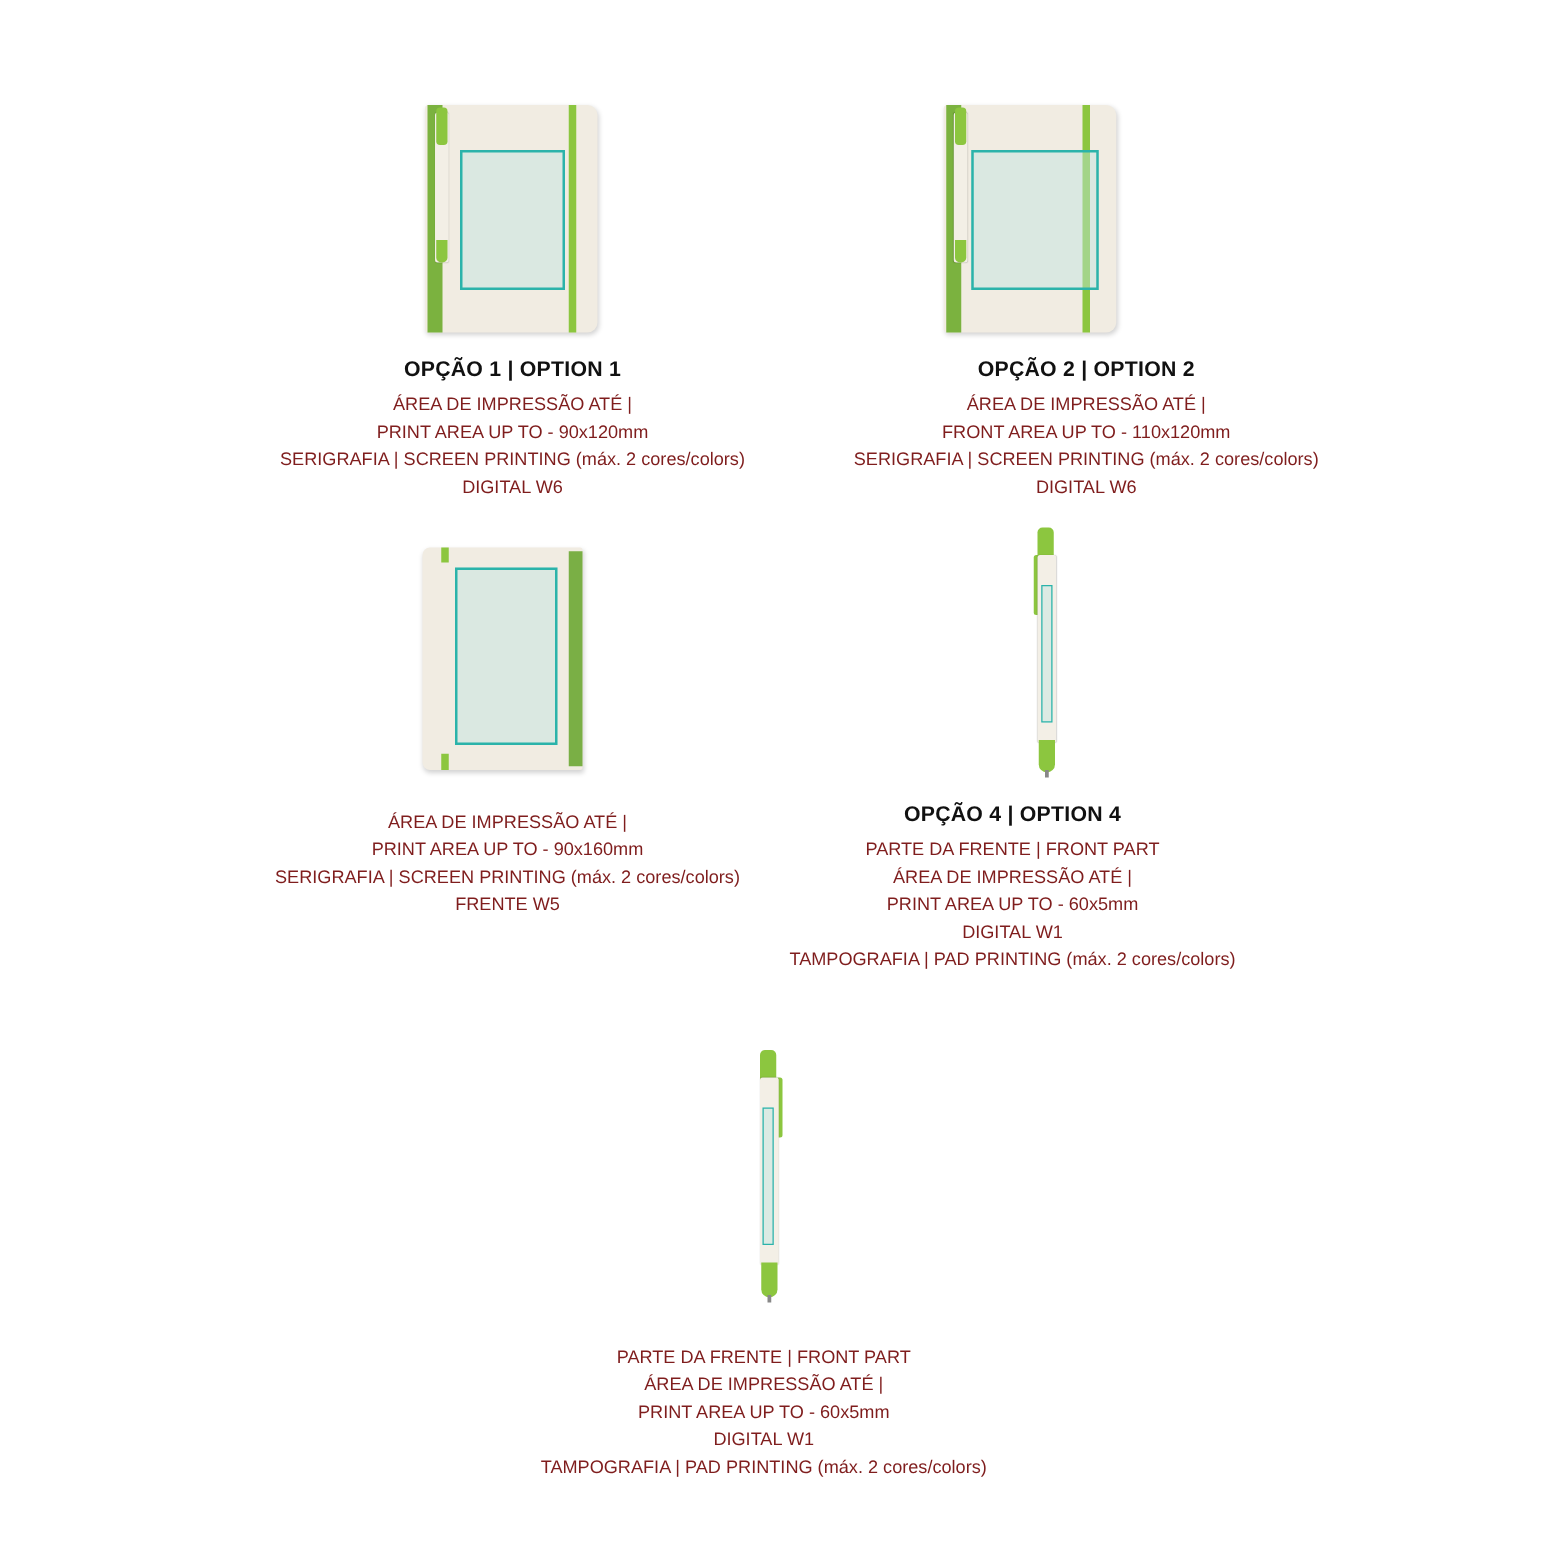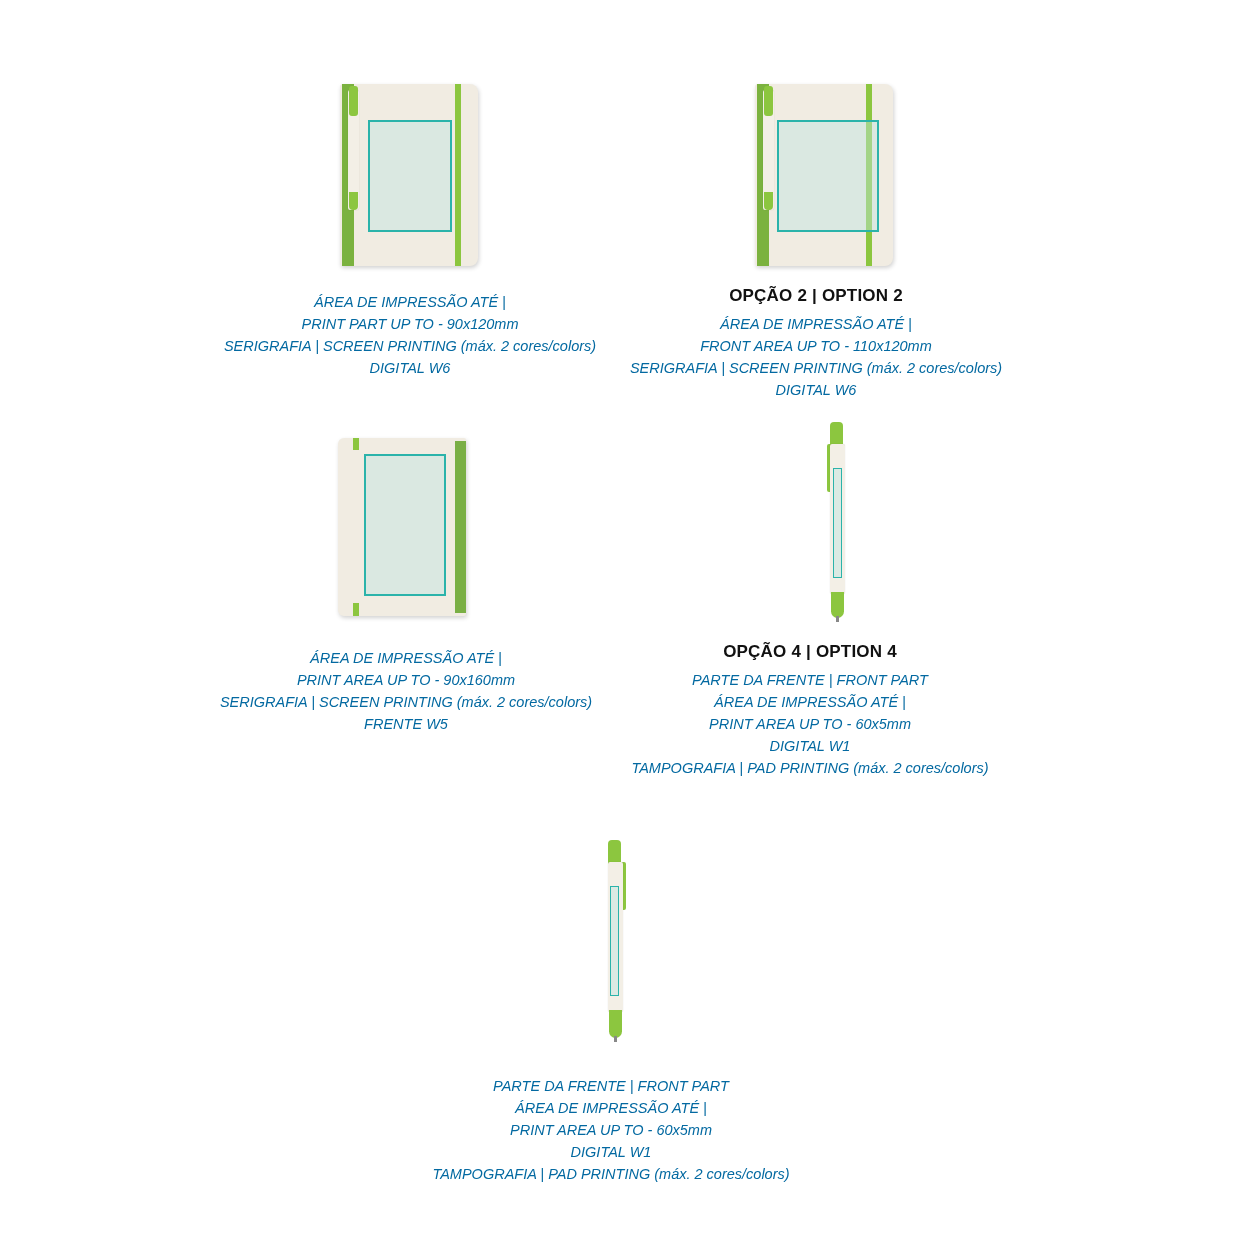--- a/index.html
+++ b/index.html
@@ -1,21 +1,21 @@
 <!DOCTYPE html>
 <html><head>
 <meta charset="utf-8">
 <style>
   html, body { margin:0; padding:0; background:#ffffff; }
   body { width:1251px; height:1251px; position:relative; overflow:hidden;
          font-family:"Liberation Sans", "DejaVu Sans", sans-serif; color:#1a1a1a; }
   .abs { position:absolute; }
   .caption { position:absolute; text-align:center; }
   .caption .title { font-weight:bold; font-size:17px; line-height:22px; color:#111; letter-spacing:0.2px; }
-  .caption .line { font-size:14.5px; line-height:22px; color:#0369a1; white-space:nowrap;font-style:italic; }
+  .caption .line { font-size:14.5px; line-height:22px; color:#7f1d1d; white-space:nowrap; }
   .notebook { position:absolute; background:#f1ece2; border-radius:3px 8px 8px 3px;
               box-shadow:1px 2px 4px rgba(0,0,0,0.18); }
   .spine { position:absolute; background:#7bb23f; }
   .band { position:absolute; background:#8cc63f; }
   .print-area { position:absolute; border:2px solid #2bb3aa; background:rgba(190,228,224,0.45); box-sizing:border-box; }
   .pen-body { position:absolute; background:#f3efe6; border-radius:2px; box-shadow:0 0 1px rgba(0,0,0,0.2); }
   .pen-green { position:absolute; background:#8cc63f; }
 </style>
 </head>
 <body>
@@ -34,27 +34,28 @@
   <div class="notebook" style="left:0;top:0;width:138px;height:182px;"></div>
   <div class="spine" style="left:2px;top:0;width:12px;height:182px;"></div>
   <div class="pen-body" style="left:8px;top:6px;width:11px;height:120px;"></div>
   <div class="pen-green" style="left:9px;top:2px;width:9px;height:30px;border-radius:3px;"></div>
   <div class="pen-green" style="left:9px;top:108px;width:9px;height:18px;border-radius:0 0 4px 4px;"></div>
   <div class="band" style="left:111px;top:0;width:6px;height:182px;"></div>
   <div class="print-area" style="left:22px;top:36px;width:102px;height:112px;"></div>
 </div>
 
 <div class="caption" style="left:180px;top:285px;width:460px;">
+  <div class="title">OPÇÃO 1 | OPTION 1</div>
   <div class="line" style="margin-top:6px;">ÁREA DE IMPRESSÃO ATÉ |</div>
-  <div class="line">PRINT PART UP TO - 90x120mm</div>
+  <div class="line">PRINT AREA UP TO - 90x120mm</div>
   <div class="line">SERIGRAFIA | SCREEN PRINTING (máx. 2 cores/colors)</div>
   <div class="line">DIGITAL W6</div>
 </div>
 
-<div class="caption" style="left:586px;top:285px;width:460px;">
+<div class="caption" style="left:639px;top:285px;width:460px;">
   <div class="title">OPÇÃO 2 | OPTION 2</div>
   <div class="line" style="margin-top:6px;">ÁREA DE IMPRESSÃO ATÉ |</div>
   <div class="line">FRONT AREA UP TO - 110x120mm</div>
   <div class="line">SERIGRAFIA | SCREEN PRINTING (máx. 2 cores/colors)</div>
   <div class="line">DIGITAL W6</div>
 </div>
 
 <div class="abs" style="left:338px;top:438px;width:132px;height:180px;">
   <div class="notebook" style="left:0;top:0;width:128px;height:178px;border-radius:6px 2px 2px 6px;"></div>
   <div class="spine" style="left:117px;top:3px;width:11px;height:172px;background:#7aaf45;"></div>

